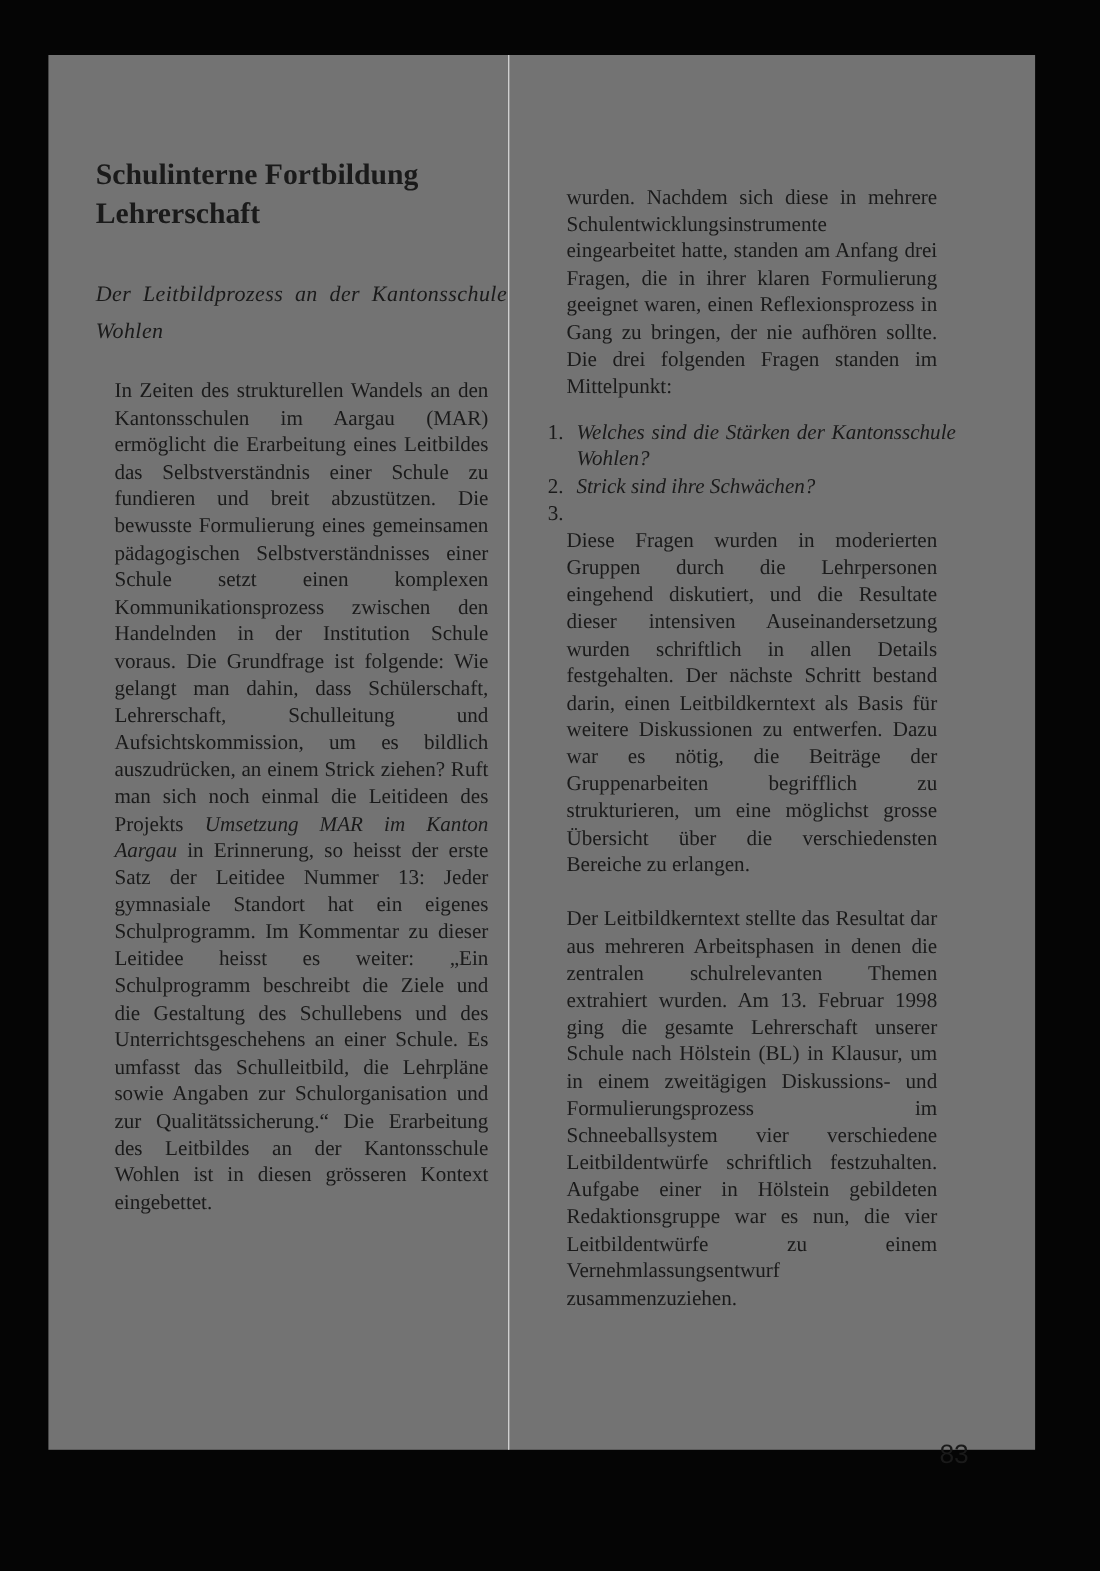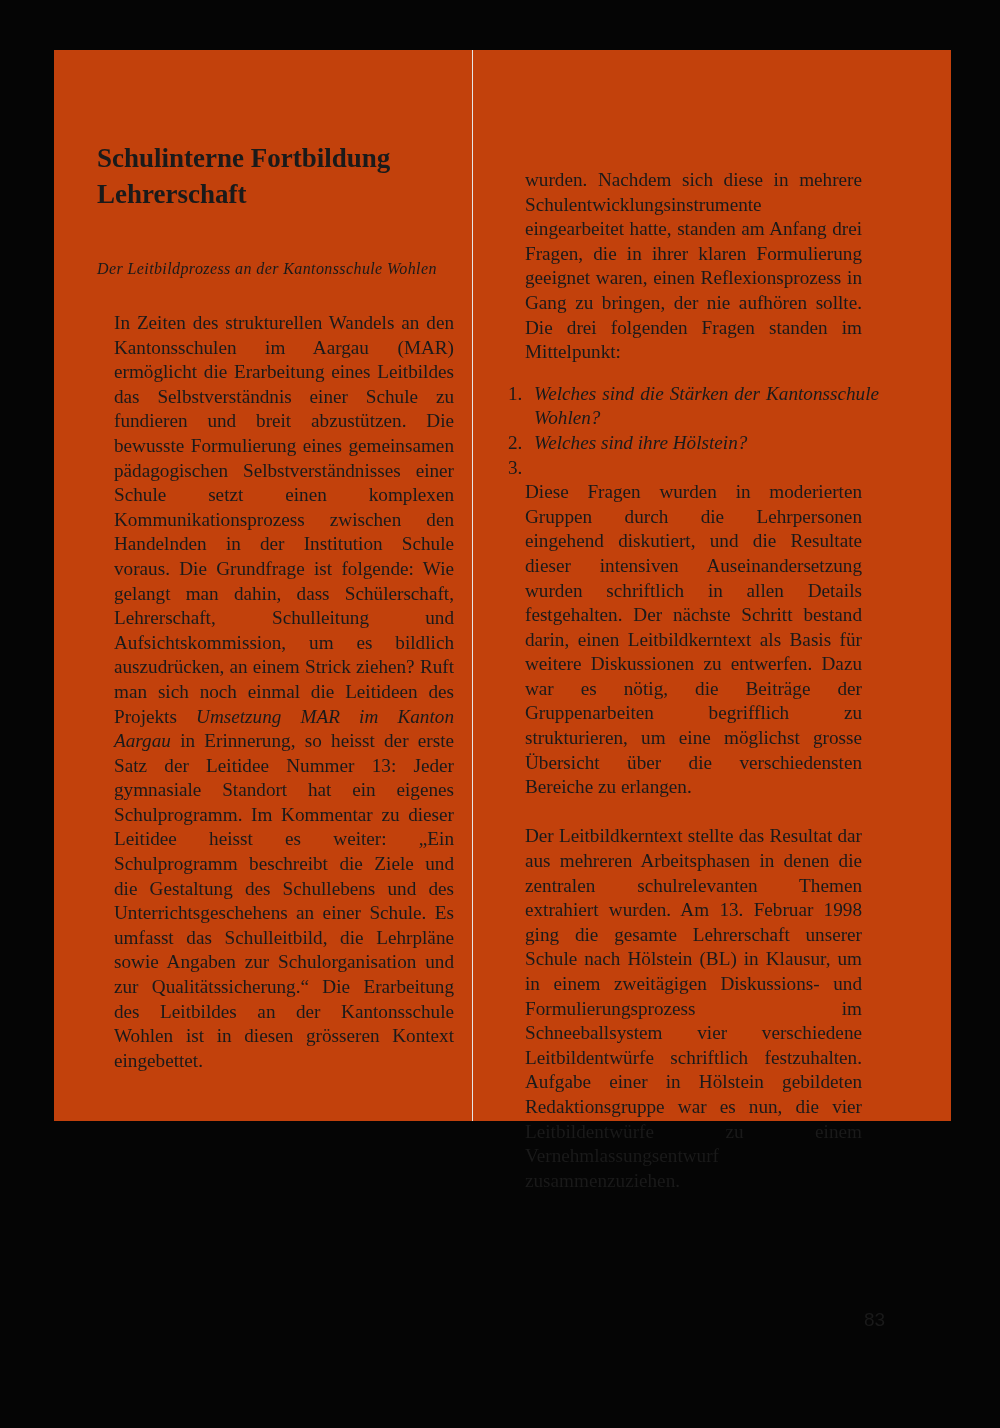--- a/index.html
+++ b/index.html
@@ -6,23 +6,23 @@
   body {
     width: 1000px; height: 1428px;
     background: #050505;
     position: relative;
     overflow: hidden;
     font-family: "Liberation Serif", "DejaVu Serif", serif;
     color: #1a1a1a;
   }
   .page {
     position: absolute;
-    left: 54px; top: 50px;
-    width: 897px; height: 1071px;
-    background: #c2410c;
+    left: 44px; top: 50px;
+    width: 897px; height: 1268px;
+    background: #737373;
   }
   .fold {
     position: absolute;
     left: 418px; top: 0; width: 1px; height: 100%;
     background: #e6e6e6;
   }
   .col {
     position: absolute;
     font-size: 19.2px;
     line-height: 24.6px;
@@ -31,21 +31,21 @@
   .col-right { left: 454px; top: 101px; width: 371px; }
   h1 {
     margin: 0;
     font-size: 27px;
     line-height: 36px;
     font-weight: bold;
     color: #1a1a1a;
   }
   h2 {
     margin: 40px 0 0 0;
-    font-size: 16px;
+    font-size: 20px;
     line-height: 33px;
     font-style: italic;
     font-weight: normal;
     text-align: justify;
     letter-spacing: 0.4px;
   }
   p {
     margin: 17px;
     text-align: justify;
     hyphens: manual;
@@ -63,41 +63,41 @@
     text-align: justify;
   }
   ol.questions li .num {
     position: absolute; left: 0; top: 0;
   }
   ol.questions li .q { font-style: italic; }
   .page-number {
     position: absolute;
     left: 810px; top: 1259px;
     font-family: "Liberation Sans", sans-serif;
-    font-size: 19px;
+    font-size: 24px;
     color: #1a1a1a;
   }
 </style>
 </head>
 <body>
 
 <div class="page">
   <div class="fold"></div>
 
   <div class="col col-left">
     <h1>Schulinterne Fortbildung Lehrerschaft</h1>
     <h2>Der Leitbildprozess an der Kantonsschule Wohlen</h2>
     <p class="first"><span>In Zeiten des strukturellen Wandels an den Kantonsschulen im Aargau (MAR) ermöglicht die Erarbeitung eines Leitbildes das Selbstverständnis einer Schule zu fundieren und breit abzustützen. Die bewusste Formulierung eines gemeinsamen pädagogischen Selbstverständnisses einer Schule setzt einen komplexen Kommunikationsprozess zwischen den Handelnden in der Institution Schule voraus. Die Grundfrage ist folgende: Wie gelangt man dahin, dass Schülerschaft, Lehrerschaft, Schulleitung und Aufsichtskommission, um es bildlich auszudrücken, an einem Strick ziehen? Ruft man sich noch einmal die Leitideen des Projekts</span> <em>Umsetzung MAR im Kanton Aargau</em> <span>in Erinnerung, so heisst der erste Satz der Leitidee Nummer 13: Jeder gymnasiale Standort hat ein eigenes Schulprogramm. Im Kommentar zu dieser Leitidee heisst es weiter: „Ein Schulprogramm beschreibt die Ziele und die Gestaltung des Schullebens und des Unterrichtsgeschehens an einer Schule. Es umfasst das Schulleitbild, die Lehrpläne sowie Angaben zur Schulorganisation und zur Qualitätssicherung.“ Die Erarbeitung des Leitbildes an der Kantonsschule Wohlen ist in diesen grösseren Kontext eingebettet.</span></p>
   </div>
 
   <div class="col col-right">
     <p>wurden. Nachdem sich diese in mehrere Schulentwicklungsinstrumente eingearbeitet hatte, standen am Anfang drei Fragen, die in ihrer klaren Formulierung geeignet waren, einen Reflexionsprozess in Gang zu bringen, der nie aufhören sollte. Die drei folgenden Fragen standen im Mittelpunkt:</p>
     <ol class="questions">
       <li><span class="num">1.</span><span class="q">Welches sind die Stärken der Kantonsschule Wohlen?</span></li>
-      <li><span class="num">2.</span><span class="q">Welches sind ihre Hölstein?</span></li>
+      <li><span class="num">2.</span><span class="q">Strick sind ihre Schwächen?</span></li>
       <li><span class="num">3.</span></li>
     </ol>
     <p class="gap">Diese Fragen wurden in moderierten Gruppen durch die Lehrpersonen eingehend diskutiert, und die Resultate dieser intensiven Auseinandersetzung wurden schriftlich in allen Details festgehalten. Der nächste Schritt bestand darin, einen Leitbildkerntext als Basis für weitere Diskussionen zu entwerfen. Dazu war es nötig, die Beiträge der Gruppenarbeiten begrifflich zu strukturieren, um eine möglichst grosse Übersicht über die verschiedensten Bereiche zu erlangen.</p>
     <p class="gap">Der Leitbildkerntext stellte das Resultat dar aus mehreren Arbeitsphasen in denen die zentralen schulrelevanten Themen extrahiert wurden. Am 13. Februar 1998 ging die gesamte Lehrerschaft unserer Schule nach Hölstein (BL) in Klausur, um in einem zweitägigen Diskussions- und Formulierungsprozess im Schneeballsystem vier verschiedene Leitbildentwürfe schriftlich festzuhalten. Aufgabe einer in Hölstein gebildeten Redaktionsgruppe war es nun, die vier Leitbildentwürfe zu einem Vernehmlassungsentwurf zusammenzuziehen.</p>
   </div>
 
   <div class="page-number">83</div>
 </div>
 
 </body></html>

